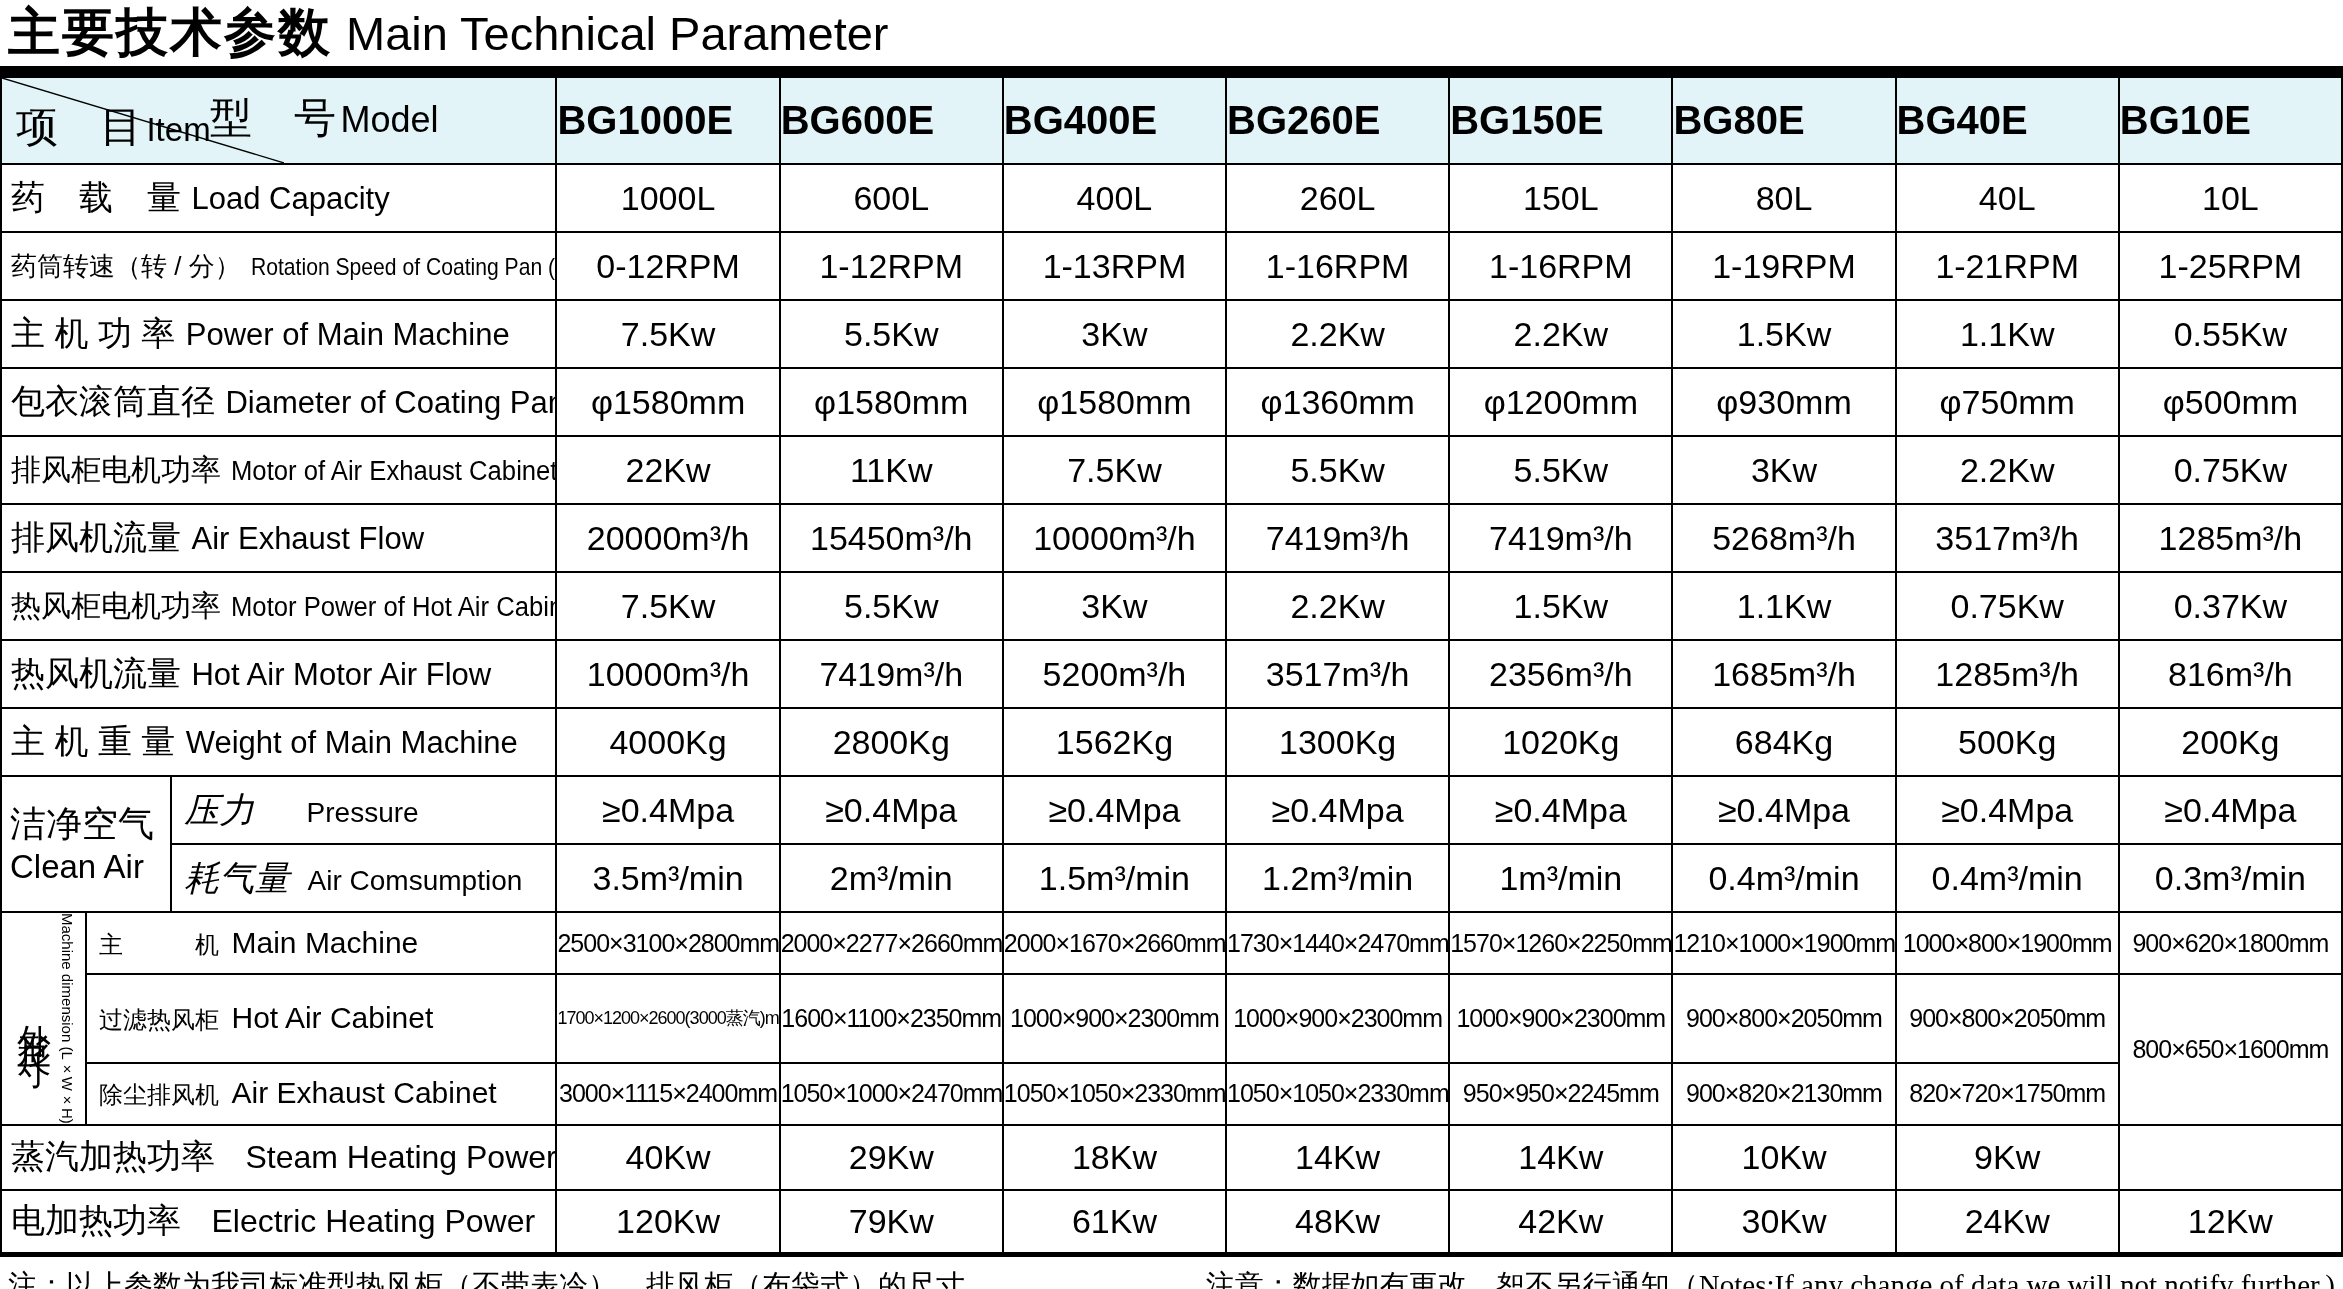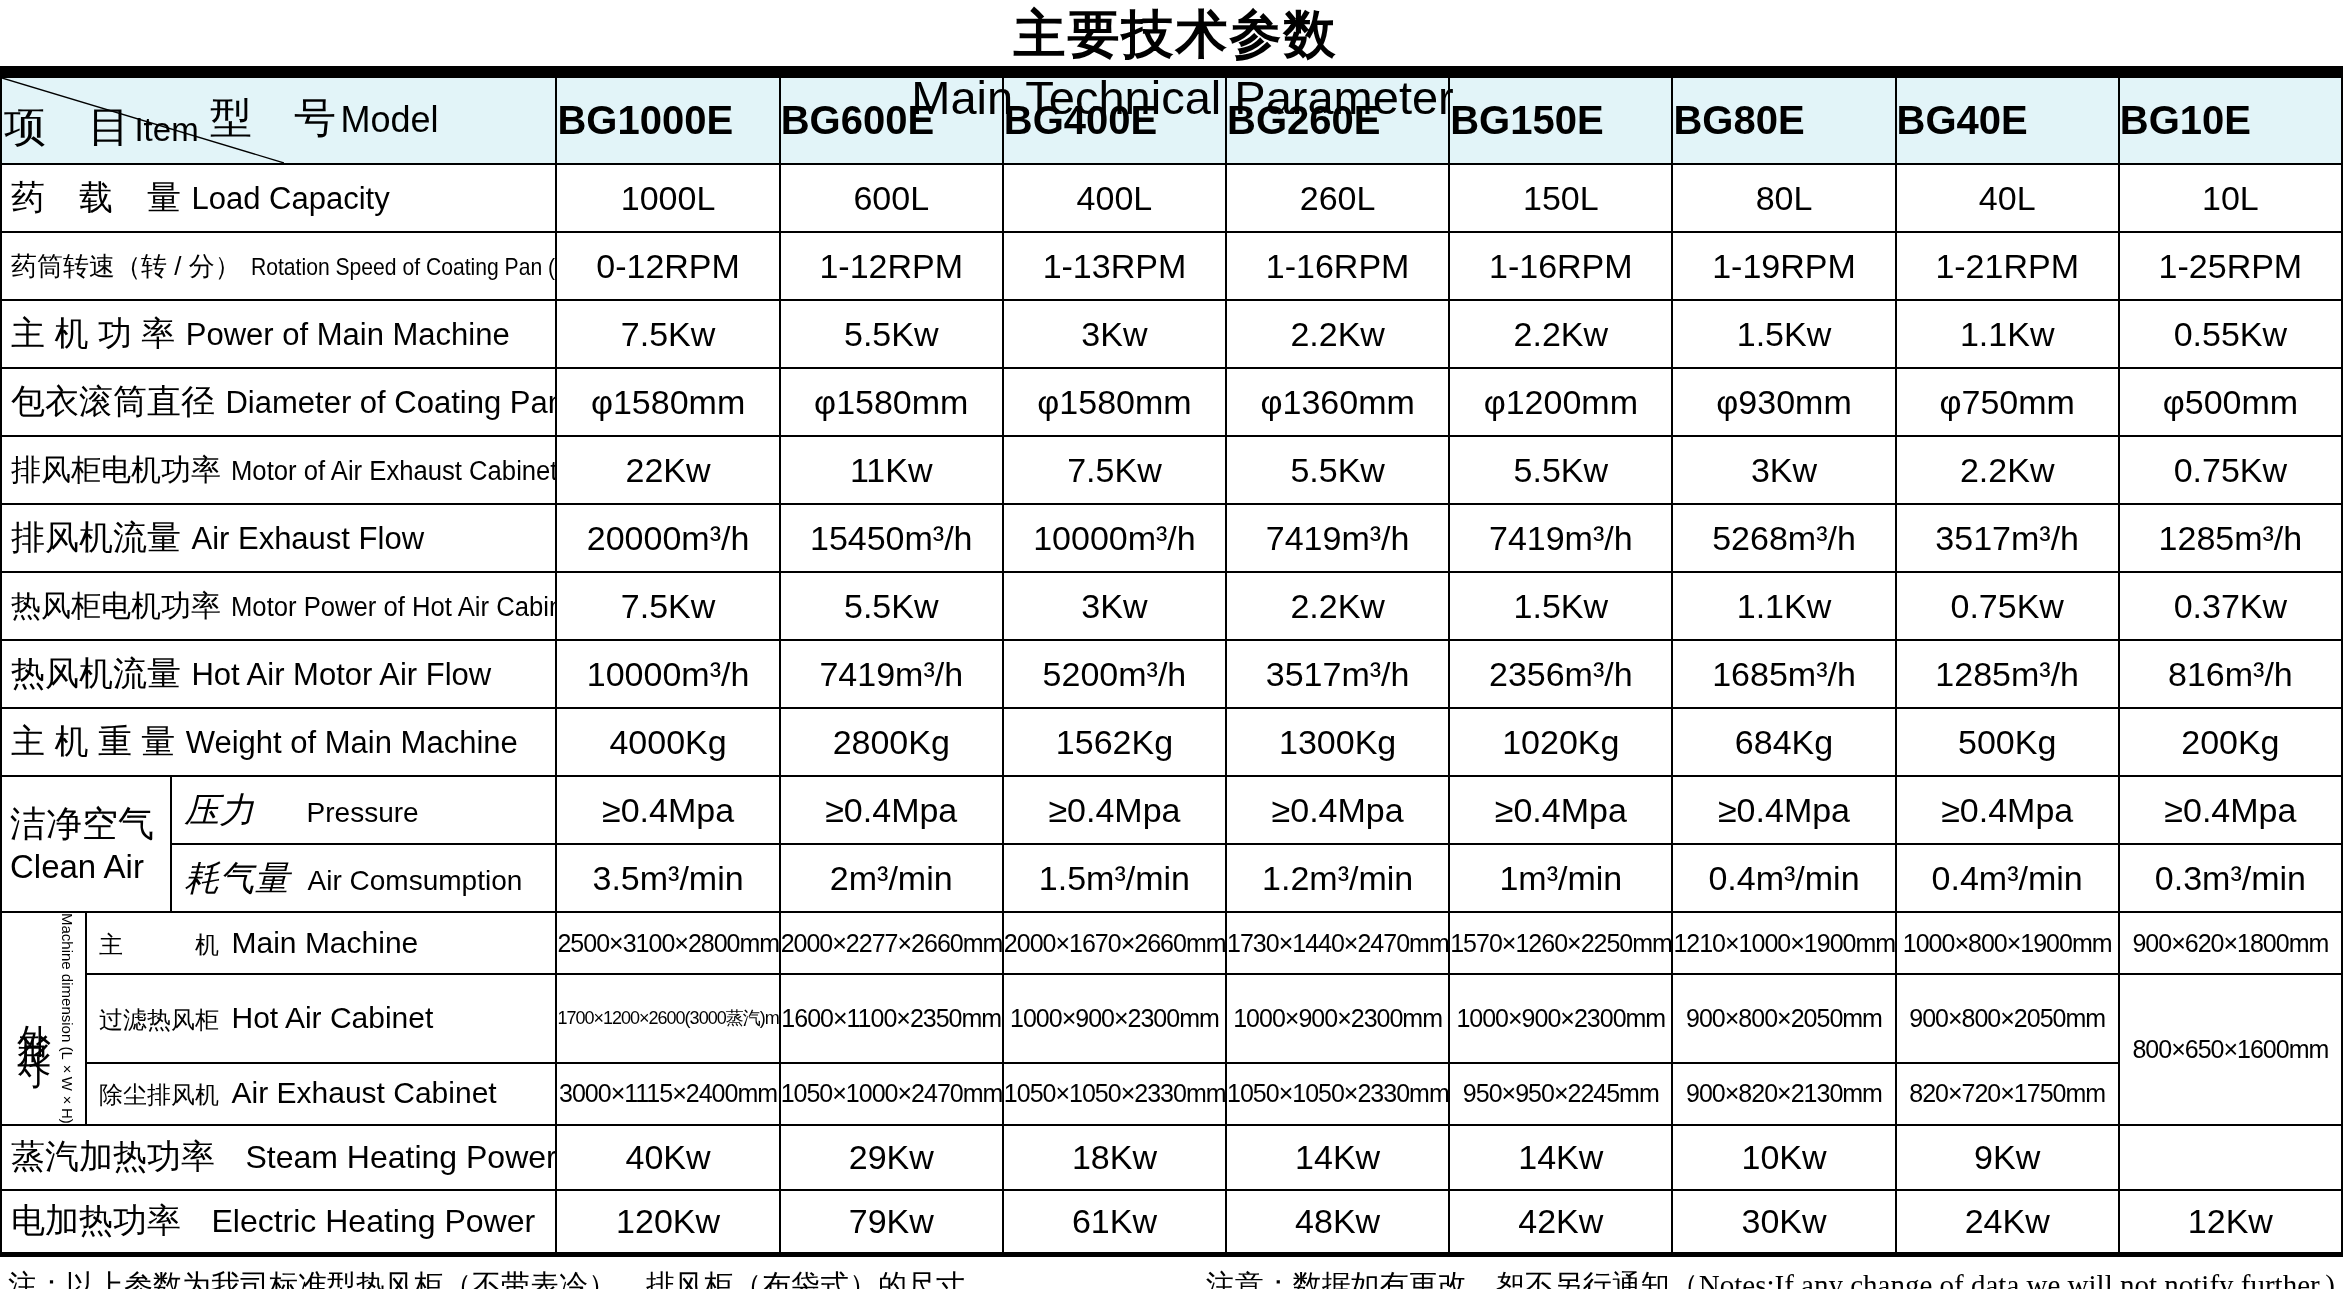--- a/index.html
+++ b/index.html
@@ -1,40 +1,40 @@
 <!DOCTYPE html>
 <html style="--header-bg: #e2f4f8; --border: #000000;"><head>
 <meta charset="utf-8">
 <style>
   html,body{margin:0;padding:0;background:#fff;}
   body{width:2343px;height:1289px;overflow:hidden;font-family:"Liberation Sans",sans-serif;color:#000;}
   .page{position:relative;width:2343px;height:1289px;}
 
-  .title{height:66px;padding-left:8px;display:flex;align-items:center;white-space:nowrap;flex-direction:column;}
+  .title{height:66px;padding-left:8px;display:flex;align-items:center;white-space:nowrap;}
   .title .tzh{font-weight:bold;font-size:52px;letter-spacing:2px;}
   .title .ten{font-size:47px;margin-left:14px;}
 
   table.spec{border-collapse:collapse;table-layout:fixed;width:2343px;
     border-top:12px solid #000;border-bottom:5px solid #000;}
   col.c1{width:85px;}col.c2{width:85px;}col.c3{width:385px;}
   col.cv{width:223px;}
   th,td{border:2px solid #000;vertical-align:middle;overflow:hidden;padding:0;}
 
   tr.hd{height:92px;}
   tr.std{height:68px;}
   tr.dimr{height:62px;}
   tr.heat{height:65px;padding-left:12px;}
 
   th.model{background:var(--header-bg,#e2f4f8);font-size:40px;font-weight:bold;text-align:left;}
   th.corner{background:var(--header-bg,#e2f4f8);position:relative;font-weight:normal;}
   .diag{position:absolute;left:0;top:0;width:51%;height:100%;}
   .corner-model{position:absolute;top:12px;left:208px;white-space:nowrap;}
   .corner-model .zh{font-size:42px;}
   .corner-model .en{font-size:36px;}
-  .corner-item{position:absolute;bottom:8px;left:2px;white-space:nowrap;}
+  .corner-item{position:absolute;bottom:8px;left:14px;white-space:nowrap;}
   .corner-item .zh{font-size:42px;}
   .corner-item .en{font-size:33px;}
 
   td.item{padding-left:9px;white-space:nowrap;text-align:left;}
   td.item .zh{font-size:34px;}
   td.item .en{font-size:31px;margin-left:6px;}
   tr.sm td.item .zh{font-size:26px;}
   tr.sm td.item .en{font-size:24px;display:inline-block;transform:scaleX(0.88);transform-origin:0 50%;}
   tr.md td.item .zh{font-size:30px;}
   tr.md td.item .en{font-size:27px;display:inline-block;transform:scaleX(0.95);transform-origin:0 50%;}

